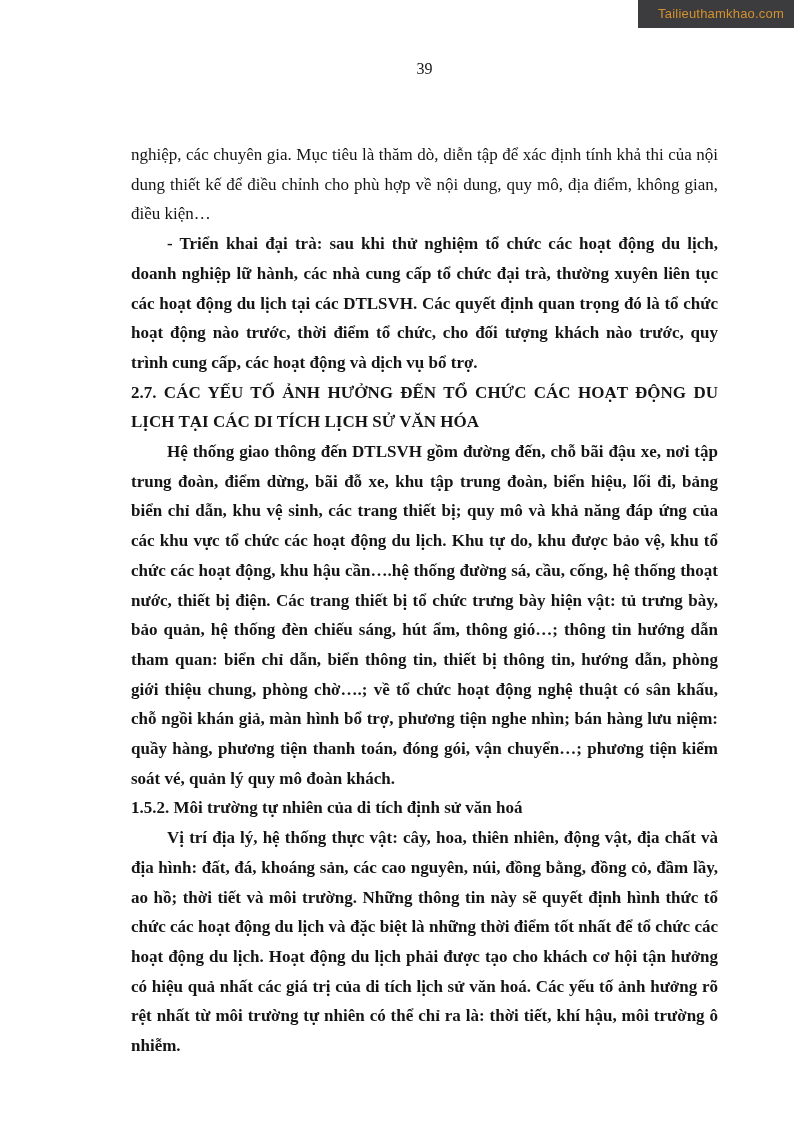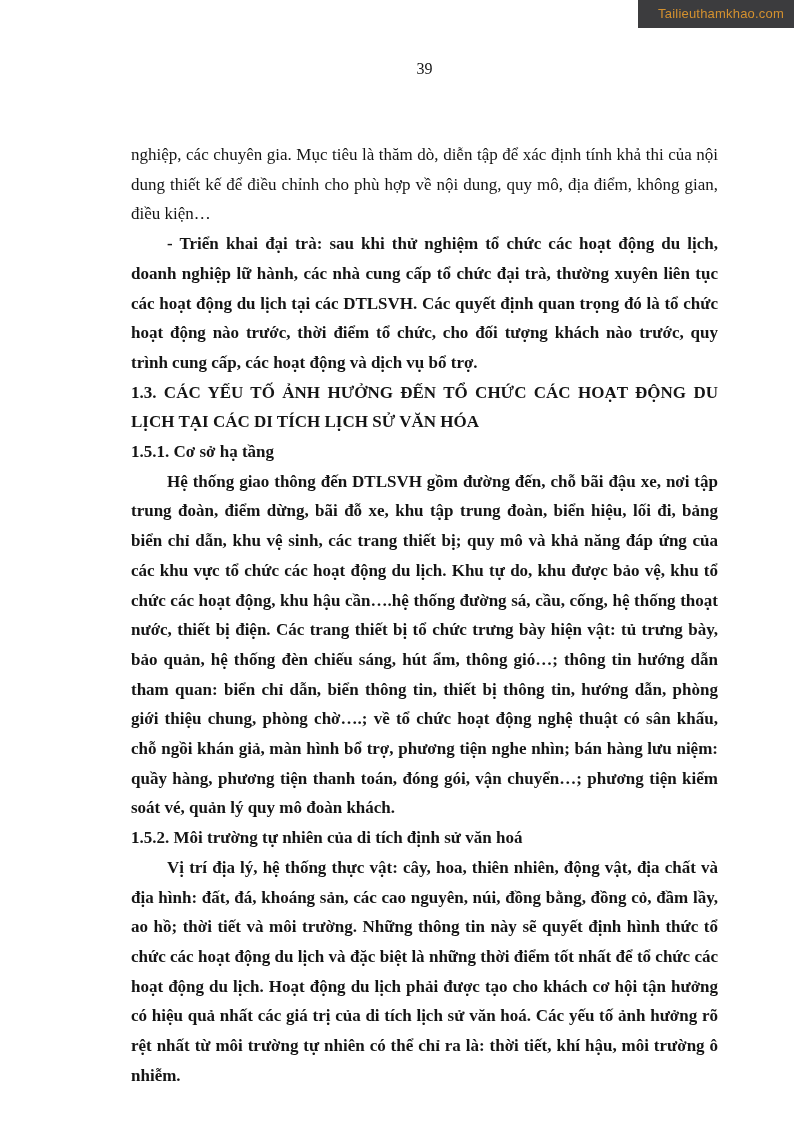--- a/index.html
+++ b/index.html
@@ -71,23 +71,22 @@
 <a class="watermark" href="#">Tailieuthamkhao.com</a>
 
 <div class="page-number">39</div>
 
 <div class="content">
 
   <p>nghiệp, các chuyên gia. Mục tiêu là thăm dò, diễn tập để xác định tính khả thi của nội dung thiết kế để điều chỉnh cho phù hợp về nội dung, quy mô, địa điểm, không gian, điều kiện…</p>
 
   <p class="indent">- Triển khai đại trà: sau khi thử nghiệm tổ chức các hoạt động du lịch, doanh nghiệp lữ hành, các nhà cung cấp tổ chức đại trà, thường xuyên liên tục các hoạt động du lịch tại các DTLSVH. Các quyết định quan trọng đó là tổ chức hoạt động nào trước, thời điểm tổ chức, cho đối tượng khách nào trước, quy trình cung cấp, các hoạt động và dịch vụ bổ trợ.</p>
 
-  <h2>1.3. CÁC YẾU TỐ ẢNH HƯỞNG ĐẾN TỔ CHỨC CÁC HOẠT ĐỘNG DU LỊCH TẠI CÁC DI TÍCH LỊCH SỬ VĂN HÓA</h2>
+  <h2>2.7. CÁC YẾU TỐ ẢNH HƯỞNG ĐẾN TỔ CHỨC CÁC HOẠT ĐỘNG DU LỊCH TẠI CÁC DI TÍCH LỊCH SỬ VĂN HÓA</h2>
 
-  <h3>1.5.1. Cơ sở hạ tầng</h3>
 
   <p class="indent">Hệ thống giao thông đến DTLSVH gồm đường đến, chỗ bãi đậu xe, nơi tập trung đoàn, điểm dừng, bãi đỗ xe, khu tập trung đoàn, biển hiệu, lối đi, bảng biển chỉ dẫn, khu vệ sinh, các trang thiết bị; quy mô và khả năng đáp ứng của các khu vực tổ chức các hoạt động du lịch. Khu tự do, khu được bảo vệ, khu tổ chức các hoạt động, khu hậu cần….hệ thống đường sá, cầu, cống, hệ thống thoạt nước, thiết bị điện. Các trang thiết bị tổ chức trưng bày hiện vật: tủ trưng bày, bảo quản, hệ thống đèn chiếu sáng, hút ẩm, thông gió…; thông tin hướng dẫn tham quan: biển chỉ dẫn, biển thông tin, thiết bị thông tin, hướng dẫn, phòng giới thiệu chung, phòng chờ….; về tổ chức hoạt động nghệ thuật có sân khấu, chỗ ngồi khán giả, màn hình bổ trợ, phương tiện nghe nhìn; bán hàng lưu niệm: quầy hàng, phương tiện thanh toán, đóng gói, vận chuyển…; phương tiện kiểm soát vé, quản lý quy mô đoàn khách.</p>
 
   <h3>1.5.2. Môi trường tự nhiên của di tích định sử văn hoá</h3>
 
   <p class="indent">Vị trí địa lý, hệ thống thực vật: cây, hoa, thiên nhiên, động vật, địa chất và địa hình: đất, đá, khoáng sản, các cao nguyên, núi, đồng bằng, đồng cỏ, đầm lầy, ao hồ; thời tiết và môi trường. Những thông tin này sẽ quyết định hình thức tổ chức các hoạt động du lịch và đặc biệt là những thời điểm tốt nhất để tổ chức các hoạt động du lịch. Hoạt động du lịch phải được tạo cho khách cơ hội tận hưởng có hiệu quả nhất các giá trị của di tích lịch sử văn hoá. Các yếu tố ảnh hưởng rõ rệt nhất từ môi trường tự nhiên có thể chỉ ra là: thời tiết, khí hậu, môi trường ô nhiễm.</p>
 
 </div>
 
 </body></html>

